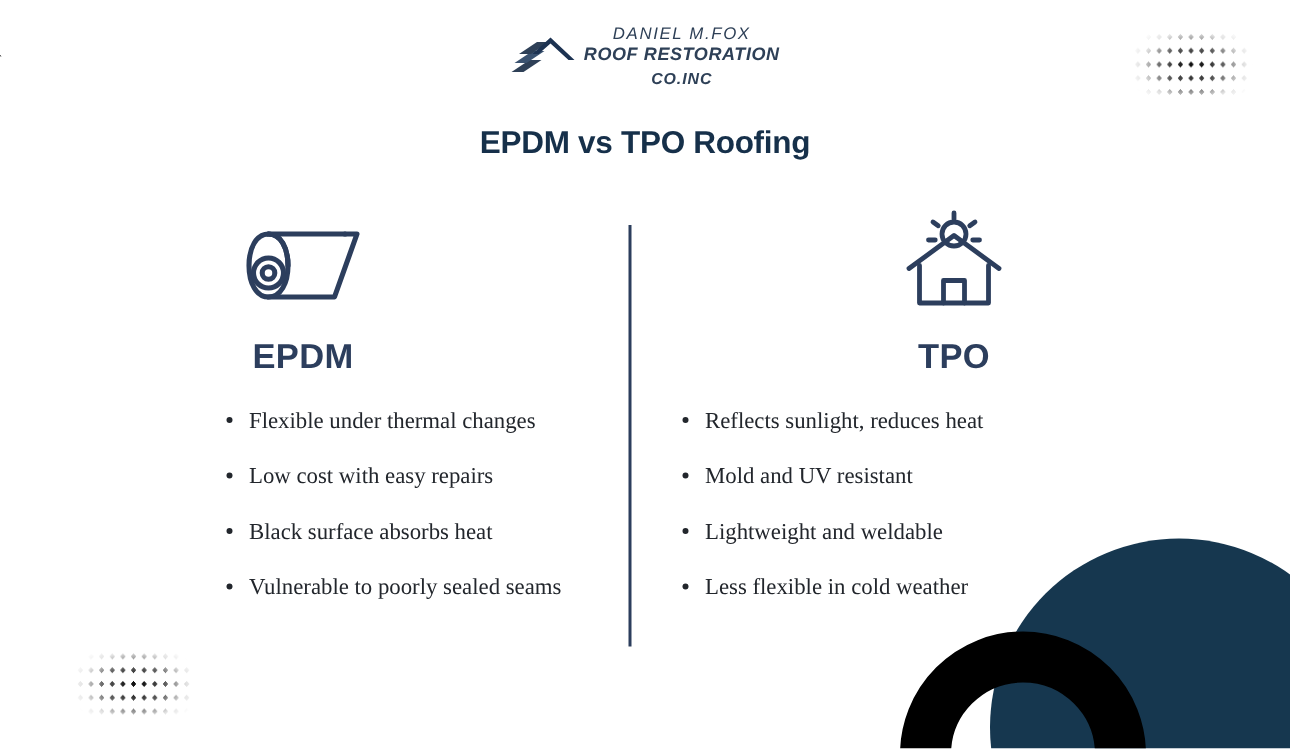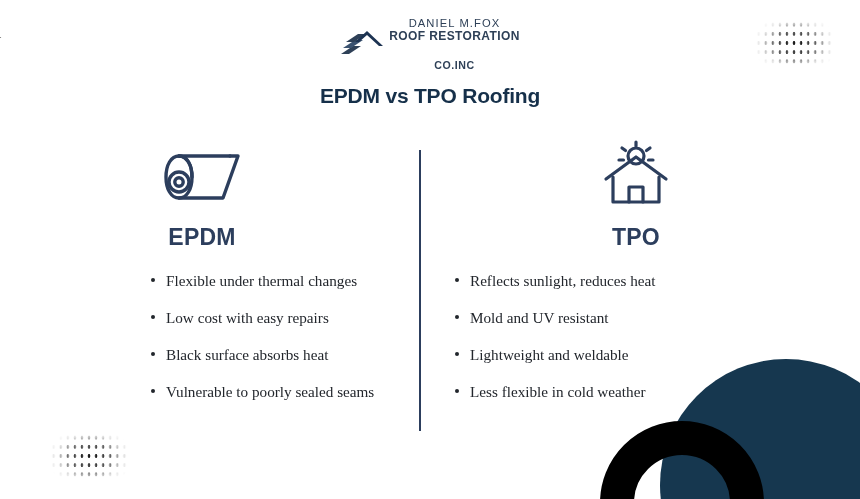--- a/index.html
+++ b/index.html
@@ -96,20 +96,21 @@
     right: 0;
     top: 18px;
     display: flex;
     justify-content: center;
     align-items: center;
   }
   #logo {
     display: flex;
     align-items: center;
     gap: 3px;
+    font-style: italic;
   }
   #logo-mark { flex: 0 0 auto; display: block; }
   #logo-text {
     display: flex;
     flex-direction: column;
     align-items: center;
     line-height: 1;
   }
   .logo-line1 {
     font-size: 11.2px;
@@ -125,21 +126,21 @@
     font-weight: 700;
     white-space: nowrap;
     margin-top: 1px;
   }
   .logo-line3 {
     font-size: 10.6px;
     letter-spacing: 0.6px;
     color: #2e4057;
     font-weight: 700;
     white-space: nowrap;
-    margin-top: 18px;
+    margin-top: 6px;
   }
 
   
   #title {
     position: absolute;
     left: 0;
     right: 0;
     top: 84px;
     text-align: center;
     font-size: 21px;

